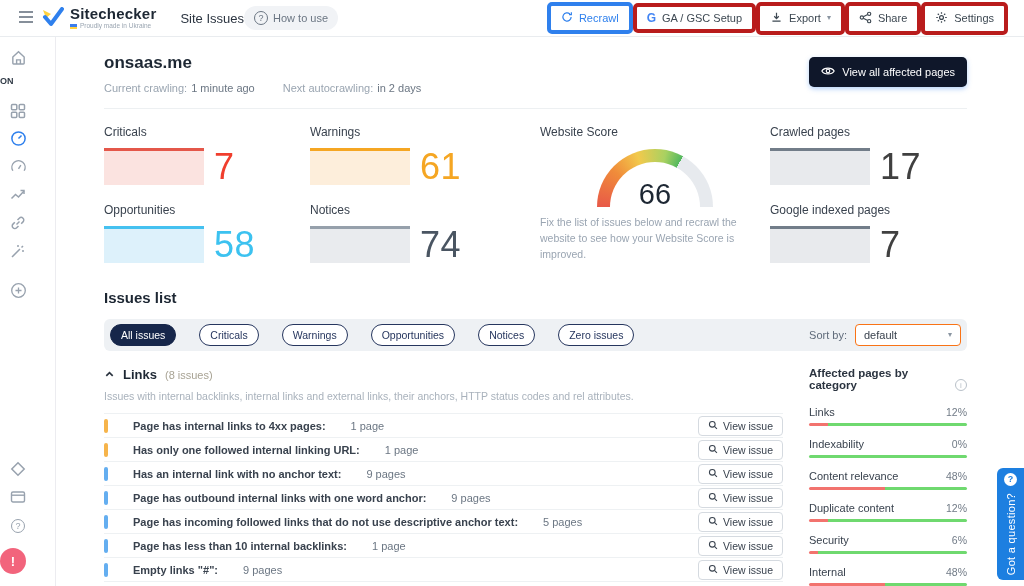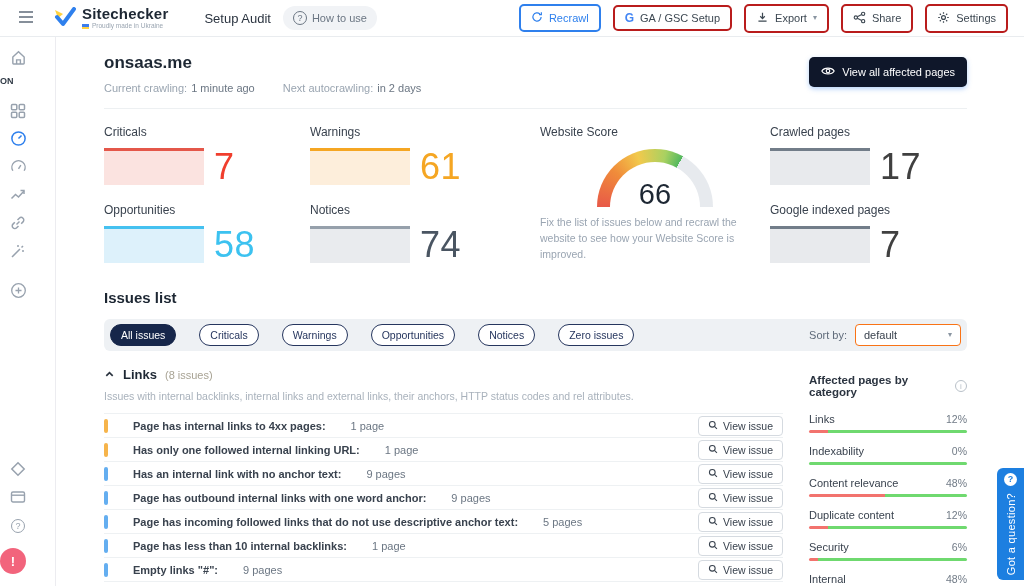--- a/index.html
+++ b/index.html
@@ -1,31 +1,31 @@
 <!DOCTYPE html>
 <html><head>
 <meta charset="utf-8">
 <style>
   *{margin:0;padding:0;box-sizing:border-box}
   html,body{width:1024px;height:586px;overflow:hidden}
   body{font-family:"Liberation Sans","DejaVu Sans",sans-serif;background:#fff;color:#2b3440;font-size:12px}
   .app{display:flex;flex-direction:column;height:100%;position:relative}
 
   
-  .topbar{height:37px;flex:0 0 37px;display:flex;align-items:center;gap:12px;padding:0 16px;border-bottom:1px solid #e9ecef;background:#fff;position:relative;z-index:5}
+  .topbar{height:37px;flex:0 0 37px;display:flex;align-items:center;padding:0 16px;border-bottom:1px solid #e9ecef;background:#fff;position:relative;z-index:5}
   .icon-btn{background:none;border:none;cursor:pointer;color:#5f6b7a;display:flex;align-items:center;padding:2px}
   .logo{display:flex;align-items:center;gap:6px;margin-left:4px;cursor:pointer}
   .logo-txt{display:flex;flex-direction:column;line-height:1}
   .logo-name{font-size:15px;font-weight:bold;color:#1d2733;letter-spacing:.2px}
   .logo-tag{font-size:6.5px;color:#9aa5b1;margin-top:2px;display:flex;gap:3px;align-items:center}
   .flag{width:7px;height:5px;background:linear-gradient(#3b7dec 50%,#ffd23f 50%);display:inline-block}
   .page-title{font-size:13px;color:#2b3440;margin-left:24px}
   .htu{background:#f1f3f6;border:none;border-radius:13px;color:#6b7683;padding:5px 10px;display:flex;gap:5px;align-items:center;font-size:11px;cursor:pointer;font-family:inherit}
   .top-spacer{flex:1}
-  .hbtn{display:flex;align-items:center;gap:6px;font-size:11px;border-radius:5px;padding:5px 10px;background:#fff;border:2px solid #b91c1c;color:#3d4852;cursor:pointer;font-family:inherit;white-space:nowrap}
+  .hbtn{display:flex;align-items:center;gap:6px;font-size:11px;border-radius:5px;padding:5px 10px;background:#fff;border:4px solid #b91c1c;color:#3d4852;cursor:pointer;font-family:inherit;white-space:nowrap}
   .hbtn.blue{border-color:#2f80ed;color:#2f80ed}
   .caret{font-size:8px;color:#8a95a1;line-height:1}
   .g-letter{font-weight:bold;color:#4285f4;font-size:12px;line-height:1}
 
   
   .body{flex:1;display:flex;min-height:0}
   .sidebar{width:56px;flex:0 0 56px;border-right:1px solid #ececf0;display:flex;flex-direction:column;padding:8px 0 12px;background:#fff}
   .s-icon{width:36px;height:24px;display:flex;align-items:center;justify-content:center;color:#98a2ae;cursor:pointer;margin:2px 0;background:none;border:none}
   .s-icon.active{color:#2f80ed}
   .s-on{font-size:9px;font-weight:bold;color:#303a46;margin:3px 0 12px}
@@ -81,21 +81,21 @@
   .issue-rows{border-top:1px solid #eef1f3}
   .issue-row{display:flex;align-items:center;gap:25px;height:24px;border-bottom:1px solid #eef1f3}
   .sev{width:4px;height:14px;border-radius:2px;flex:0 0 4px}
   .issue-row.warning .sev{background:#f6b44b}
   .issue-row.notice .sev{background:#64aef0}
   .issue-text{font-size:11px;font-weight:bold;color:#39424e;white-space:nowrap;overflow:hidden;text-overflow:ellipsis}
   .issue-pages{font-size:11px;color:#6b7683;white-space:nowrap}
   .view-btn{margin-left:auto;display:flex;align-items:center;gap:5px;border:1px solid #d5dae0;background:#fff;border-radius:4px;padding:3px 9px;font-size:10.5px;color:#39424e;cursor:pointer;flex:0 0 auto;font-family:inherit}
 
   .col-right{width:158px;flex:0 0 158px}
-  .aff-head{display:flex;align-items:center;gap:14px;font-size:11.5px;font-weight:bold;color:#2b3440;margin:7px 0 15px}
+  .aff-head{display:flex;align-items:flex-end;gap:14px;font-size:11.5px;font-weight:bold;color:#2b3440;margin:0 0 15px}
   .info-i{width:12px;height:12px;border:1px solid #b9c1c9;border-radius:50%;font-size:8px;color:#b9c1c9;display:flex;align-items:center;justify-content:center;font-weight:normal;flex:0 0 12px}
   .aff-row{margin-bottom:12px}
   .aff-top{display:flex;justify-content:space-between;align-items:baseline;font-size:11px;color:#39424e;margin-bottom:5px}
   .aff-pct{color:#707a86;font-size:10.5px}
   .aff-bar{height:3px;border-radius:2px;background:#6fd96f}
 
   
   .question-btn{position:absolute;right:0;top:468px;width:27px;height:112px;background:#1d7fe0;border:none;border-radius:6px 0 0 6px;color:#fff;cursor:pointer;display:flex;flex-direction:column;align-items:center;justify-content:center;gap:7px;z-index:9;font-family:inherit}
   .q-text{writing-mode:vertical-rl;transform:rotate(180deg);font-size:11px;letter-spacing:.3px}
   .q-bubble{width:13px;height:13px;border-radius:50%;background:#fff;color:#1d7fe0;font-size:9px;font-weight:bold;display:flex;align-items:center;justify-content:center}
@@ -119,21 +119,21 @@
           </svg></span>
       <span class="logo-txt">
         <span class="logo-name">Sitechecker</span>
         <span class="logo-tag">
             <span class="flag"></span>
             <span>Proudly made in Ukraine</span>
           </span>
       </span>
     </div>
 
-    <span class="page-title">Setup Audit</span>
+    <span class="page-title">Site Issues</span>
 
     <button class="htu">
       <span class="q-circle">?</span>
       <span>How to use</span>
     </button>
 
     <div class="top-spacer"></div>
 
     <button class="hbtn blue">
       <span><svg width="12" height="12" viewBox="0 0 16 16" fill="none" stroke="currentColor" stroke-width="1.6">

